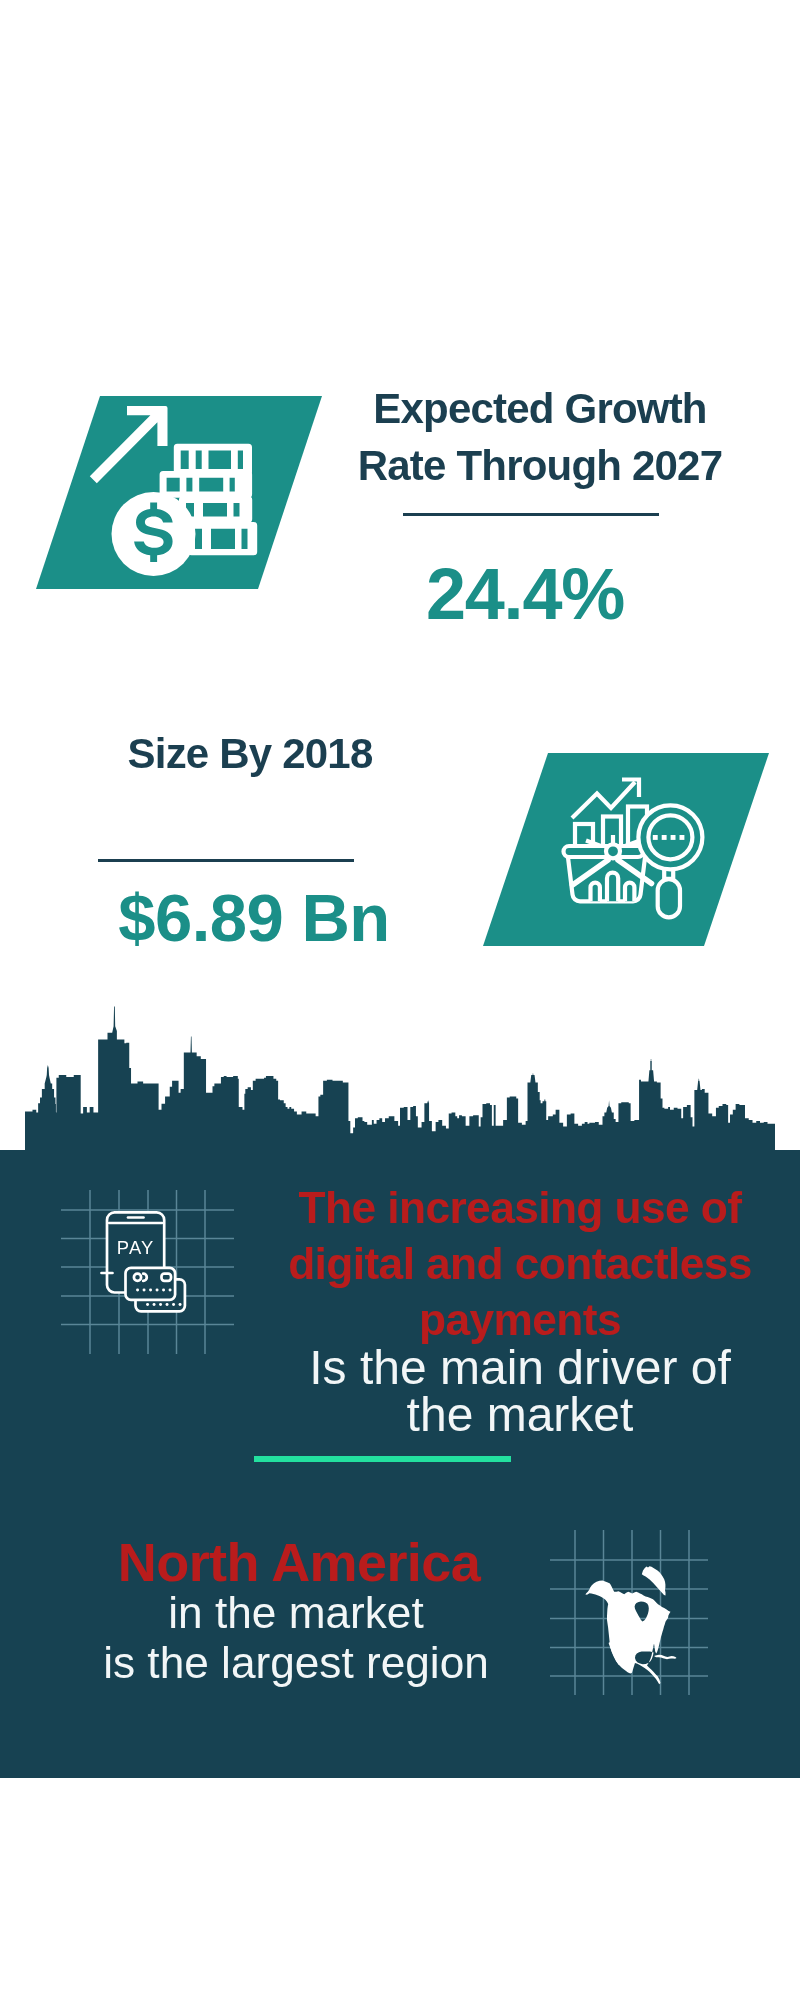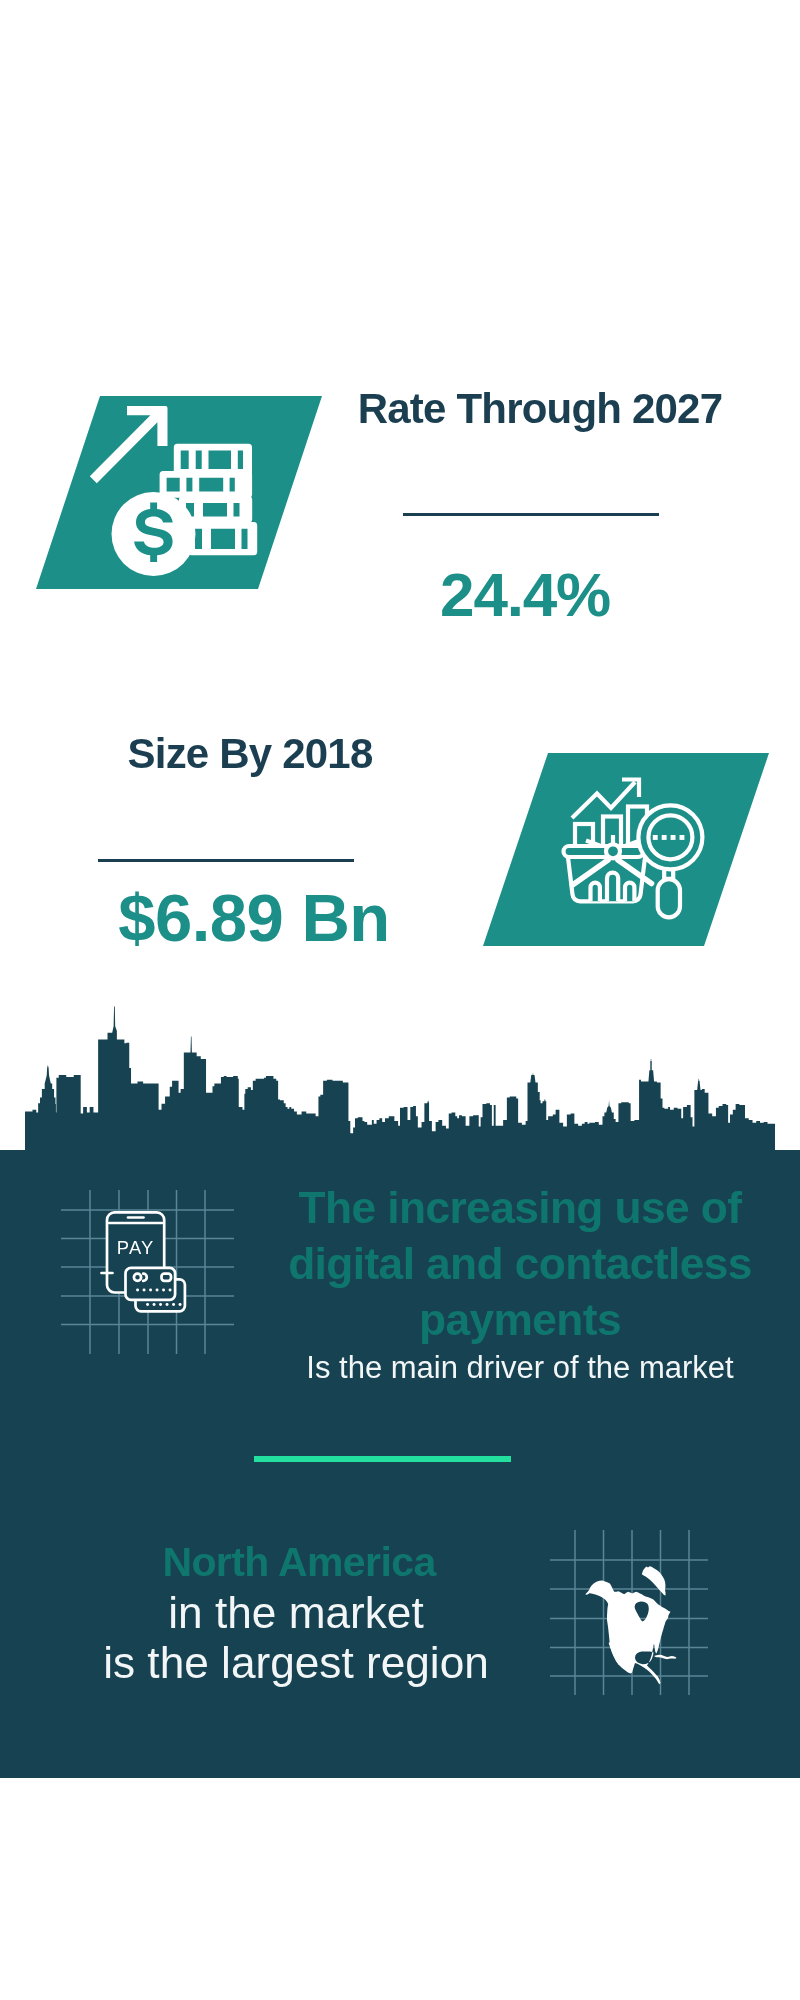--- a/index.html
+++ b/index.html
@@ -21,37 +21,37 @@
   .header-title {
     position:absolute; left:0; top:89px; width:800px;
     text-align:center; color:#ffffff;
     font-size:63.4px; font-weight:bold; line-height:69px;
     letter-spacing:-0.2px;
   }
 
   
   .stat-head { color:#1b3f50; font-weight:bold; font-size:42px; line-height:57px; text-align:center; letter-spacing:-0.8px; }
   .stat-rule { height:3px; background:#1b3f50; }
-  .stat-value { color:#1b8f88; font-weight:bold; font-size:62px; line-height:93px; text-align:center; letter-spacing:-1.2px; }
+  .stat-value { color:#1b8f88; font-weight:bold; font-size:72px; line-height:93px; text-align:center; letter-spacing:-1.2px; }
 
   
   .para { position:absolute; }
   .para svg { display:block; }
 
   
   .dark {
     position:absolute; left:0; top:1150px; width:800px; height:628px;
     background:#174252;
   }
   .mint-head {
-    position:absolute; color:#0f766e; font-weight:bold; font-size:44.3px;
+    position:absolute; color:#b91c1c; font-weight:bold; font-size:44.3px;
     line-height:56px; text-align:center;  letter-spacing:-0.6px;
   }
   .white-sub {
-    position:absolute; color:#f2f6f7; font-weight:normal; font-size:31px;
+    position:absolute; color:#f2f6f7; font-weight:normal; font-size:48px;
     line-height:47px; text-align:center; letter-spacing:0px;
   }
   .mint-rule { position:absolute; background:#23e09f; height:6px; }
   .skyline { position:absolute; left:0; top:1010px; width:800px; height:150px; }
 </style>
 </head>
 <body>
 
 <div class="page">
 
@@ -69,20 +69,21 @@
         <path fill-rule="evenodd" d="M146.5 100.2 h66.2 a3.5 3.5 0 0 1 3.5 3.5 v19.4 a3.5 3.5 0 0 1 -3.5 3.5 h-66.2 a3.5 3.5 0 0 1 -3.5 -3.5 v-19.4 a3.5 3.5 0 0 1 3.5 -3.5 z M150.0 107 v13.4 h8.0 v-13.4 z M167.0 107 v13.4 h24.0 v-13.4 z M197.5 107 v13.4 h6.0 v-13.4 z"></path>
 
         <path fill-rule="evenodd" d="M155.5 126 h62.2 a3.5 3.5 0 0 1 3.5 3.5 v26.2 a3.5 3.5 0 0 1 -3.5 3.5 h-62.2 a3.5 3.5 0 0 1 -3.5 -3.5 v-26.2 a3.5 3.5 0 0 1 3.5 -3.5 z M159.0 132.8 v20.2 h7.0 v-20.2 z M175.0 132.8 v20.2 h24.0 v-20.2 z M205.5 132.8 v20.2 h6.0 v-20.2 z"></path>
 
         <circle cx="117.5" cy="138" r="42"></circle>
         <path fill="#1b8f88" d="M114.2 106.5 h6.9 v6.6 c8.5 0.9 14.6 5.9 15.6 13.3 h-9.6 c-0.8 -3.6 -4.3 -6.0 -9.4 -6.0 c-5.3 0 -8.8 2.3 -8.8 5.6 c0 2.8 2.3 4.4 7.4 5.5 l6.7 1.4 c9.3 1.9 13.6 5.7 13.6 12.5 c0 7.7 -5.8 12.9 -15.5 13.9 v6.8 h-6.9 v-6.8 c-9.1 -1.0 -15.3 -6.1 -16.1 -13.8 h9.7 c0.9 3.8 4.6 6.3 10.3 6.3 c5.7 0 9.5 -2.4 9.5 -5.9 c0 -2.9 -2.2 -4.6 -7.4 -5.7 l-7.3 -1.5 c-8.8 -1.9 -12.9 -5.9 -12.9 -12.5 c0 -7.3 5.6 -12.4 14.2 -13.3 z"></path>
       </g>
     </svg>
   </div>
   <div style="position:absolute; left:330px; top:380px; width:420px;">
+    <div class="stat-head">Expected Growth</div>
     <div class="stat-head">Rate Through 2027</div>
   </div>
   <div class="stat-rule" style="left:403px; top:513px; width:256px; position:absolute;"></div>
   <div class="stat-value" style="position:absolute; left:319px; top:548px; width:412px;">24.4%</div>
 
   <div class="para" style="left:483px; top:753px;">
     <svg width="286" height="193" viewBox="0 0 286 193">
       <polygon points="65,0 286,0 221,193 0,193" fill="#1b8f88"></polygon>
       <g fill="none" stroke="#ffffff" stroke-width="4.2" stroke-linejoin="miter" stroke-linecap="butt">
 
@@ -199,21 +200,21 @@
       <path d="M139 10 V175"></path>
     </g>
     <g fill="#ffffff" fill-rule="evenodd">
       <path d="M 36.0 73.5 L 37.8 71.8 L 39.2 69.8 L 40.2 67.5 L 41.8 65.2 L 44.0 63.2 L 46.5 61.8 L 49.5 60.8 L 52.5 60.6 L 55.2 61.4 L 57.8 62.6 L 59.9 63.6 L 61.2 65.8 L 62.4 68.2 L 63.4 70.2 L 64.2 71.8 L 66.5 71.8 L 68.5 71.2 L 70.5 72.2 L 72.2 73.3 L 74.2 74.2 L 76.2 72.8 L 78.2 71.8 L 80.2 72.6 L 82.2 73.4 L 84.2 72.4 L 86.2 71.8 L 88.2 72.6 L 90.0 73.6 L 91.8 74.2 L 93.6 75.4 L 95.6 76.4 L 97.6 77.0 L 99.6 77.8 L 101.3 78.5 L 103.0 79.2 L 104.6 80.8 L 106.2 82.5 L 108.0 84.2 L 110.0 85.6 L 112.0 86.9 L 114.2 88.1 L 116.6 89.5 L 118.6 90.9 L 120.5 91.8 L 119.4 93.6 L 118.4 95.6 L 118.0 98.0 L 116.6 100.0 L 115.5 101.8 L 114.8 104.2 L 114.0 106.6 L 113.3 109.2 L 112.5 111.8 L 111.8 114.2 L 111.1 116.6 L 110.5 119.0 L 109.9 121.6 L 109.3 124.2 L 108.7 126.8 L 108.0 129.2 L 107.2 131.8 L 106.2 133.4 L 105.2 131.4 L 104.8 128.6 L 104.4 126.0 L 104.0 123.4 L 103.2 127.2 L 102.4 131.2 L 101.6 135.2 L 100.4 139.0 L 98.8 142.4 L 97.0 145.4 L 99.0 147.4 L 101.2 149.4 L 103.4 151.8 L 105.6 154.2 L 107.8 156.6 L 109.4 159.4 L 110.5 163.0 L 109.2 164.2 L 107.6 161.4 L 105.8 158.8 L 103.8 156.4 L 101.6 154.0 L 99.4 151.8 L 97.0 149.8 L 94.6 148.0 L 92.2 146.4 L 89.8 145.0 L 87.4 143.8 L 85.0 143.0 L 83.4 148.0 L 82.0 152.8 L 80.3 153.6 L 78.0 152.5 L 75.0 150.3 L 72.0 148.0 L 69.0 145.0 L 66.0 140.9 L 63.4 136.0 L 61.5 131.5 L 60.0 126.3 L 59.3 118.8 L 58.1 107.5 L 57.0 100.0 L 57.0 96.0 L 57.2 92.5 L 57.4 89.0 L 57.8 86.0 L 58.2 84.0 L 57.0 81.8 L 55.4 79.8 L 53.4 78.2 L 51.4 77.0 L 49.4 76.0 L 47.4 75.2 L 45.4 74.6 L 43.4 74.0 L 41.4 73.6 L 39.4 73.3 L 37.6 74.4 L 35.5 74.8 Z M 86.4 83.0 L 88.6 82.0 L 91.0 81.6 L 93.4 81.8 L 95.6 82.4 L 97.4 83.8 L 98.4 85.8 L 98.8 88.2 L 98.6 90.8 L 98.0 93.4 L 97.0 96.0 L 95.8 98.4 L 94.2 100.4 L 92.4 101.4 L 90.8 99.8 L 89.6 97.6 L 88.4 95.4 L 87.2 93.2 L 86.0 91.0 L 85.0 88.8 L 84.6 86.4 L 85.2 84.4 Z M 103.6 132.5 L 102.9 135.8 L 101.9 138.8 L 100.4 141.2 L 98.2 143.0 L 95.6 144.0 L 92.8 144.2 L 90.0 143.6 L 87.6 142.4 L 85.8 140.4 L 85.0 138.0 L 85.4 135.4 L 86.8 133.4 L 89.0 132.2 L 91.6 131.6 L 94.4 131.4 L 97.2 131.4 L 100.0 131.6 L 102.0 131.9 Z"></path>
       <path d="M 91.8 54.2 L 93.0 50.5 L 94.8 48.0 L 96.5 46.5 L 98.0 47.4 L 99.5 46.2 L 101.5 46.8 L 103.5 48.0 L 105.5 49.2 L 107.5 50.5 L 109.5 52.2 L 111.3 54.5 L 112.8 56.8 L 114.2 59.2 L 115.0 61.8 L 115.4 64.5 L 115.4 67.2 L 115.0 70.0 L 115.5 72.5 L 115.5 75.5 L 114.0 75.0 L 112.2 73.0 L 110.4 71.0 L 108.6 69.0 L 106.8 67.0 L 105.0 65.0 L 103.2 63.0 L 101.4 61.2 L 99.6 59.5 L 97.6 58.0 L 95.6 56.6 L 93.6 55.4 Z"></path>
       <path d="M 59.6 122.0 L 61.4 126.8 L 63.4 131.6 L 65.4 136.2 L 67.6 140.6 L 69.8 144.2 L 68.8 145.0 L 66.4 141.4 L 64.2 137.0 L 62.2 132.4 L 60.2 127.6 L 58.6 123.0 Z"></path>
       <path d="M 104.0 136.0 L 106.5 135.2 L 109.0 134.8 L 111.5 135.0 L 113.5 135.8 L 115.5 136.6 L 117.5 137.0 L 119.5 136.4 L 121.5 136.0 L 123.5 136.2 L 125.5 137.0 L 126.5 138.0 L 125.0 138.8 L 123.0 138.6 L 121.0 138.4 L 119.0 138.8 L 117.0 139.2 L 115.0 138.8 L 113.0 138.2 L 111.0 137.6 L 108.5 137.2 L 106.0 137.2 Z"></path>
     </g>
   </svg>
 
-  <div class="mint-head" style="left:49px; top:1538px; width:500px; line-height:49px; font-size:41px;text-align:center;">North America</div>
+  <div class="mint-head" style="left:49px; top:1538px; width:500px; line-height:49px; font-size:54px;text-align:center;">North America</div>
   <div class="white-sub" style="left:46px; top:1588px; width:500px; line-height:50px; font-size:44.2px;">
     <div>in the market</div>
     <div>is the largest region</div>
   </div>
   <svg class="skyline" width="800" height="160" viewBox="0 1000 800 160" style="position:absolute;left:0;top:1000px;">
     <path d="M 0 1160 L 0 1119 L 8 1119 L 8 1117 L 12 1117 L 12 1120 L 14 1120 L 14 1110 L 16 1110 L 16 1104 L 18 1104 L 18 1095 L 21 1095 L 21 1089 L 22.8 1082 L 23.2 1080 L 23.6 1072.5 L 24.4 1069.4 L 25.2 1072.5 L 25.6 1080 L 26 1082 L 27.5 1089 L 29 1089 L 29 1095 L 31 1095 L 31 1104 L 32.5 1104 L 32.5 1111 L 33 1111 L 33 1120 L 33.5 1120 L 33.5 1083 L 36 1083 L 36 1080 L 44 1080 L 44 1082 L 52 1082 L 52 1080 L 57 1080 L 59.4 1080 L 59.4 1090 L 59.4 1121 L 62 1121 L 62 1114 L 66 1114 L 66 1120 L 69 1120 L 69 1114 L 73 1114 L 73 1120 L 78 1120 L 78 1042 L 88 1042 L 88 1035 L 93 1035 L 94.5 1028 L 95 1007 L 95.8 1007 L 96.2 1028 L 98 1033 L 98 1042 L 106 1042 L 106 1046 L 108 1046 L 108 1045.6 L 111.2 1045.6 L 111.2 1072.5 L 113.1 1072.5 L 113.1 1089 L 120 1089 L 120 1087 L 126 1087 L 126 1089 L 142.5 1089 L 142.5 1117 L 145.6 1117 L 145.6 1110.6 L 149.4 1110.6 L 149.4 1103 L 154.4 1103 L 154.4 1092.5 L 156.9 1092.5 L 156.9 1086 L 163.8 1086 L 163.8 1099 L 166 1099 L 166 1095 L 169.4 1095 L 169.4 1056 L 176.5 1056 L 177 1039 L 177.6 1039 L 178 1056 L 183.1 1056 L 183.1 1060 L 187.5 1060 L 187.5 1063 L 193.1 1063 L 193.1 1099 L 200 1099 L 200 1092 L 202 1092 L 202 1089 L 209 1089 L 209 1082 L 212 1082 L 212 1081 L 215 1081 L 215 1082 L 222 1082 L 222 1081 L 227 1081 L 227 1084 L 228 1084 L 228 1114 L 232 1114 L 232 1117 L 234 1117 L 234 1100 L 235 1100 L 235 1095 L 237.5 1095 L 237.5 1093 L 241 1093 L 241 1096 L 243 1096 L 243 1086 L 246 1086 L 246 1084 L 255 1084 L 255 1083 L 257 1083 L 257 1081 L 265 1081 L 265 1084 L 268 1084 L 268 1086 L 270 1086 L 270 1106 L 272 1106 L 272 1107 L 276 1107 L 276 1110 L 278 1110 L 278 1114 L 280 1114 L 280 1116 L 282 1116 L 282 1114 L 284 1114 L 284 1116 L 287 1116 L 287 1119 L 290 1119 L 290 1122 L 295 1122 L 295 1119 L 300 1119 L 300 1121 L 310 1121 L 310 1124 L 313 1124 L 313 1103 L 315 1103 L 315 1101 L 318 1101 L 318 1086 L 322 1086 L 322 1085 L 328 1085 L 328 1086 L 339 1086 L 339 1088 L 345 1088 L 345 1129 L 347 1129 L 347 1142 L 350 1142 L 350 1136 L 352 1136 L 352 1126 L 355 1126 L 355 1125 L 360 1125 L 360 1129 L 362 1129 L 362 1130 L 365 1130 L 365 1133 L 370 1133 L 370 1128 L 372 1128 L 372 1132 L 375 1132 L 375 1128 L 378 1128 L 378 1126 L 381 1126 L 381 1130 L 384 1130 L 384 1126 L 388 1126 L 388 1124 L 394 1124 L 394 1129 L 398 1129 L 398 1134 L 400 1134 L 400 1115 L 404 1115 L 404 1114 L 408 1114 L 408 1128 L 411 1128 L 411 1114 L 414 1114 L 414 1113 L 417 1113 L 417 1124 L 419 1124 L 419 1136 L 423 1136 L 423 1130 L 426 1130 L 426 1110 L 429 1110 L 430 1107 L 431 1110 L 431 1129 L 434 1129 L 434 1140 L 438 1140 L 438 1130 L 441 1130 L 441 1128 L 445 1128 L 445 1134 L 449 1134 L 449 1137 L 452 1137 L 452 1121 L 455 1121 L 455 1120 L 459 1120 L 459 1124 L 461 1124 L 461 1126 L 463 1126 L 463 1123 L 466 1123 L 466 1124 L 470 1124 L 470 1134 L 474 1134 L 474 1124 L 478 1124 L 478 1123 L 484 1123 L 484 1135 L 486 1135 L 486 1125 L 488 1125 L 488 1111 L 492 1111 L 492 1110 L 496 1110 L 496 1112 L 498 1112 L 498 1134 L 500 1134 L 500 1112 L 502 1112 L 502 1134 L 510 1134 L 510 1128 L 514 1128 L 514 1104 L 517 1104 L 517 1103 L 524 1103 L 524 1105 L 526 1105 L 526 1131 L 530 1131 L 530 1133 L 534 1133 L 534 1129 L 536 1129 L 536 1088 L 539 1088 L 540 1080 L 541.5 1080 L 541.6 1078 L 542 1078 L 542.2 1080 L 543.5 1080 L 544.5 1088 L 547 1088 L 547 1098 L 549 1098 L 549 1107 L 550 1107 L 550 1110 L 552 1110 L 552 1108 L 554 1108 L 554 1106 L 555 1106 L 555 1108 L 556 1108 L 556 1128 L 558 1128 L 558 1124 L 563 1124 L 563 1122 L 566 1122 L 566 1117 L 570 1117 L 570 1131 L 574 1131 L 574 1135 L 578 1135 L 578 1122 L 582 1122 L 582 1121 L 586 1121 L 586 1132 L 590 1132 L 590 1134 L 594 1134 L 594 1132 L 597 1132 L 597 1130 L 600 1130 L 600 1132 L 602 1132 L 602 1131 L 608 1131 L 608 1130 L 612 1130 L 612 1133 L 616 1133 L 616 1124 L 618 1124 L 618 1120 L 620 1120 L 621 1115 L 622.5 1113 L 623 1107 L 623.5 1113 L 625 1115 L 626 1120 L 628 1120 L 628 1127 L 630 1127 L 630 1130 L 633 1130 L 633 1110 L 636 1110 L 636 1109 L 644 1109 L 644 1110 L 646 1110 L 646 1129 L 650 1129 L 650 1128 L 655 1128 L 655 1085 L 657 1085 L 657 1087 L 665 1087 L 666 1075 L 667 1075 L 667 1065 L 667.5 1065 L 667.5 1063 L 668 1063 L 668 1065 L 668.5 1065 L 668.5 1075 L 670 1075 L 671 1087 L 674 1087 L 674 1088 L 678 1088 L 678 1105 L 680 1105 L 680 1115 L 682 1115 L 682 1116 L 686 1116 L 686 1114 L 688 1114 L 688 1117 L 692 1117 L 692 1115 L 696 1115 L 696 1116 L 700 1116 L 700 1126 L 702 1126 L 702 1114 L 706 1114 L 706 1112 L 710 1112 L 710 1125 L 712 1125 L 712 1135 L 714 1135 L 714 1096 L 717 1096 L 718 1086 L 718.5 1086 L 718.5 1084 L 719 1084 L 719 1086 L 719.5 1086 L 720.5 1096 L 722 1096 L 722 1095 L 725 1095 L 725 1099 L 729 1099 L 729 1121 L 733 1121 L 733 1124 L 737 1124 L 737 1115 L 740 1115 L 740 1113 L 744 1113 L 744 1111 L 748 1111 L 748 1112 L 750 1112 L 750 1131 L 752 1131 L 752 1122 L 755 1122 L 755 1117 L 758 1117 L 758 1111 L 762 1111 L 762 1112 L 768 1112 L 768 1126 L 772 1126 L 772 1128 L 776 1128 L 776 1131 L 780 1131 L 780 1129 L 784 1129 L 784 1131 L 788 1131 L 788 1130 L 792 1130 L 792 1132 L 800 1132 L 800 1160 Z" fill="#174252"></path>
   </svg>
 </div>
 
 </body></html>

